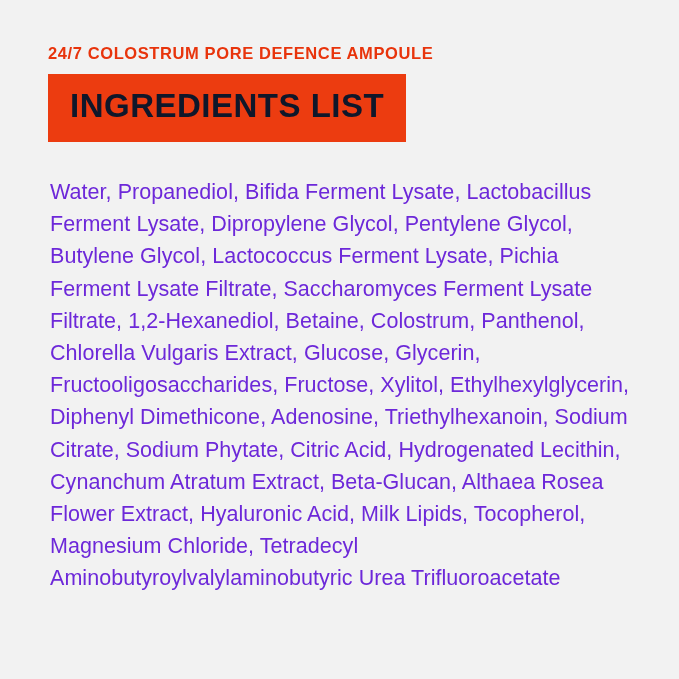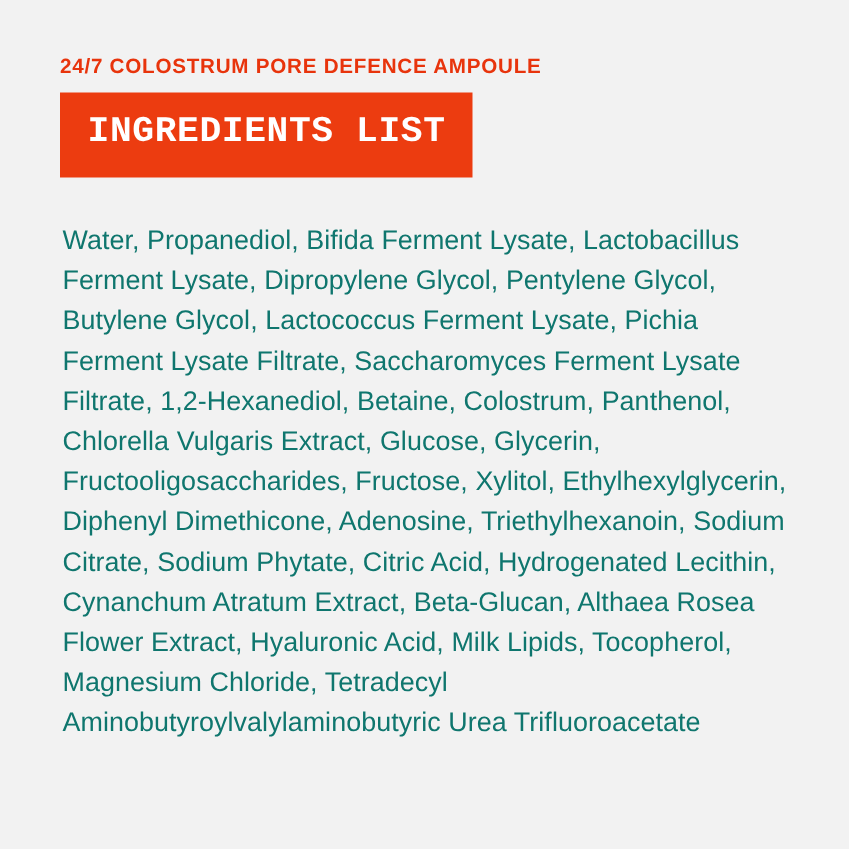--- a/index.html
+++ b/index.html
@@ -33,36 +33,35 @@
   }
   .title-bar {
     position: absolute;
     left: 48px;
     top: 74px;
     background: #ec3c10;
     padding: 9px 22px 13px 22px;
     box-sizing: border-box;
   }
   .title-bar .title-text {
-    font-size: 29px;
+    font-size: 33px;
     line-height: 46px;
     font-weight: bold;
-    color: #ffffff;
+    color: #0f172a;
     letter-spacing: 0.5px;
     white-space: nowrap;
-    font-family: Liberation Mono, monospace;
   }
   .ingredients {
     position: absolute;
     left: 50px;
     top: 176px;
     width: 590px;
     font-size: 21.5px;
     line-height: 32.2px;
-    color: #0f766e;
+    color: #6d28d9;
     font-weight: 400;
     text-align: left;
     letter-spacing: 0.05px;
   }
 </style>
 </head>
 <body>
 
 <div class="page">
 

